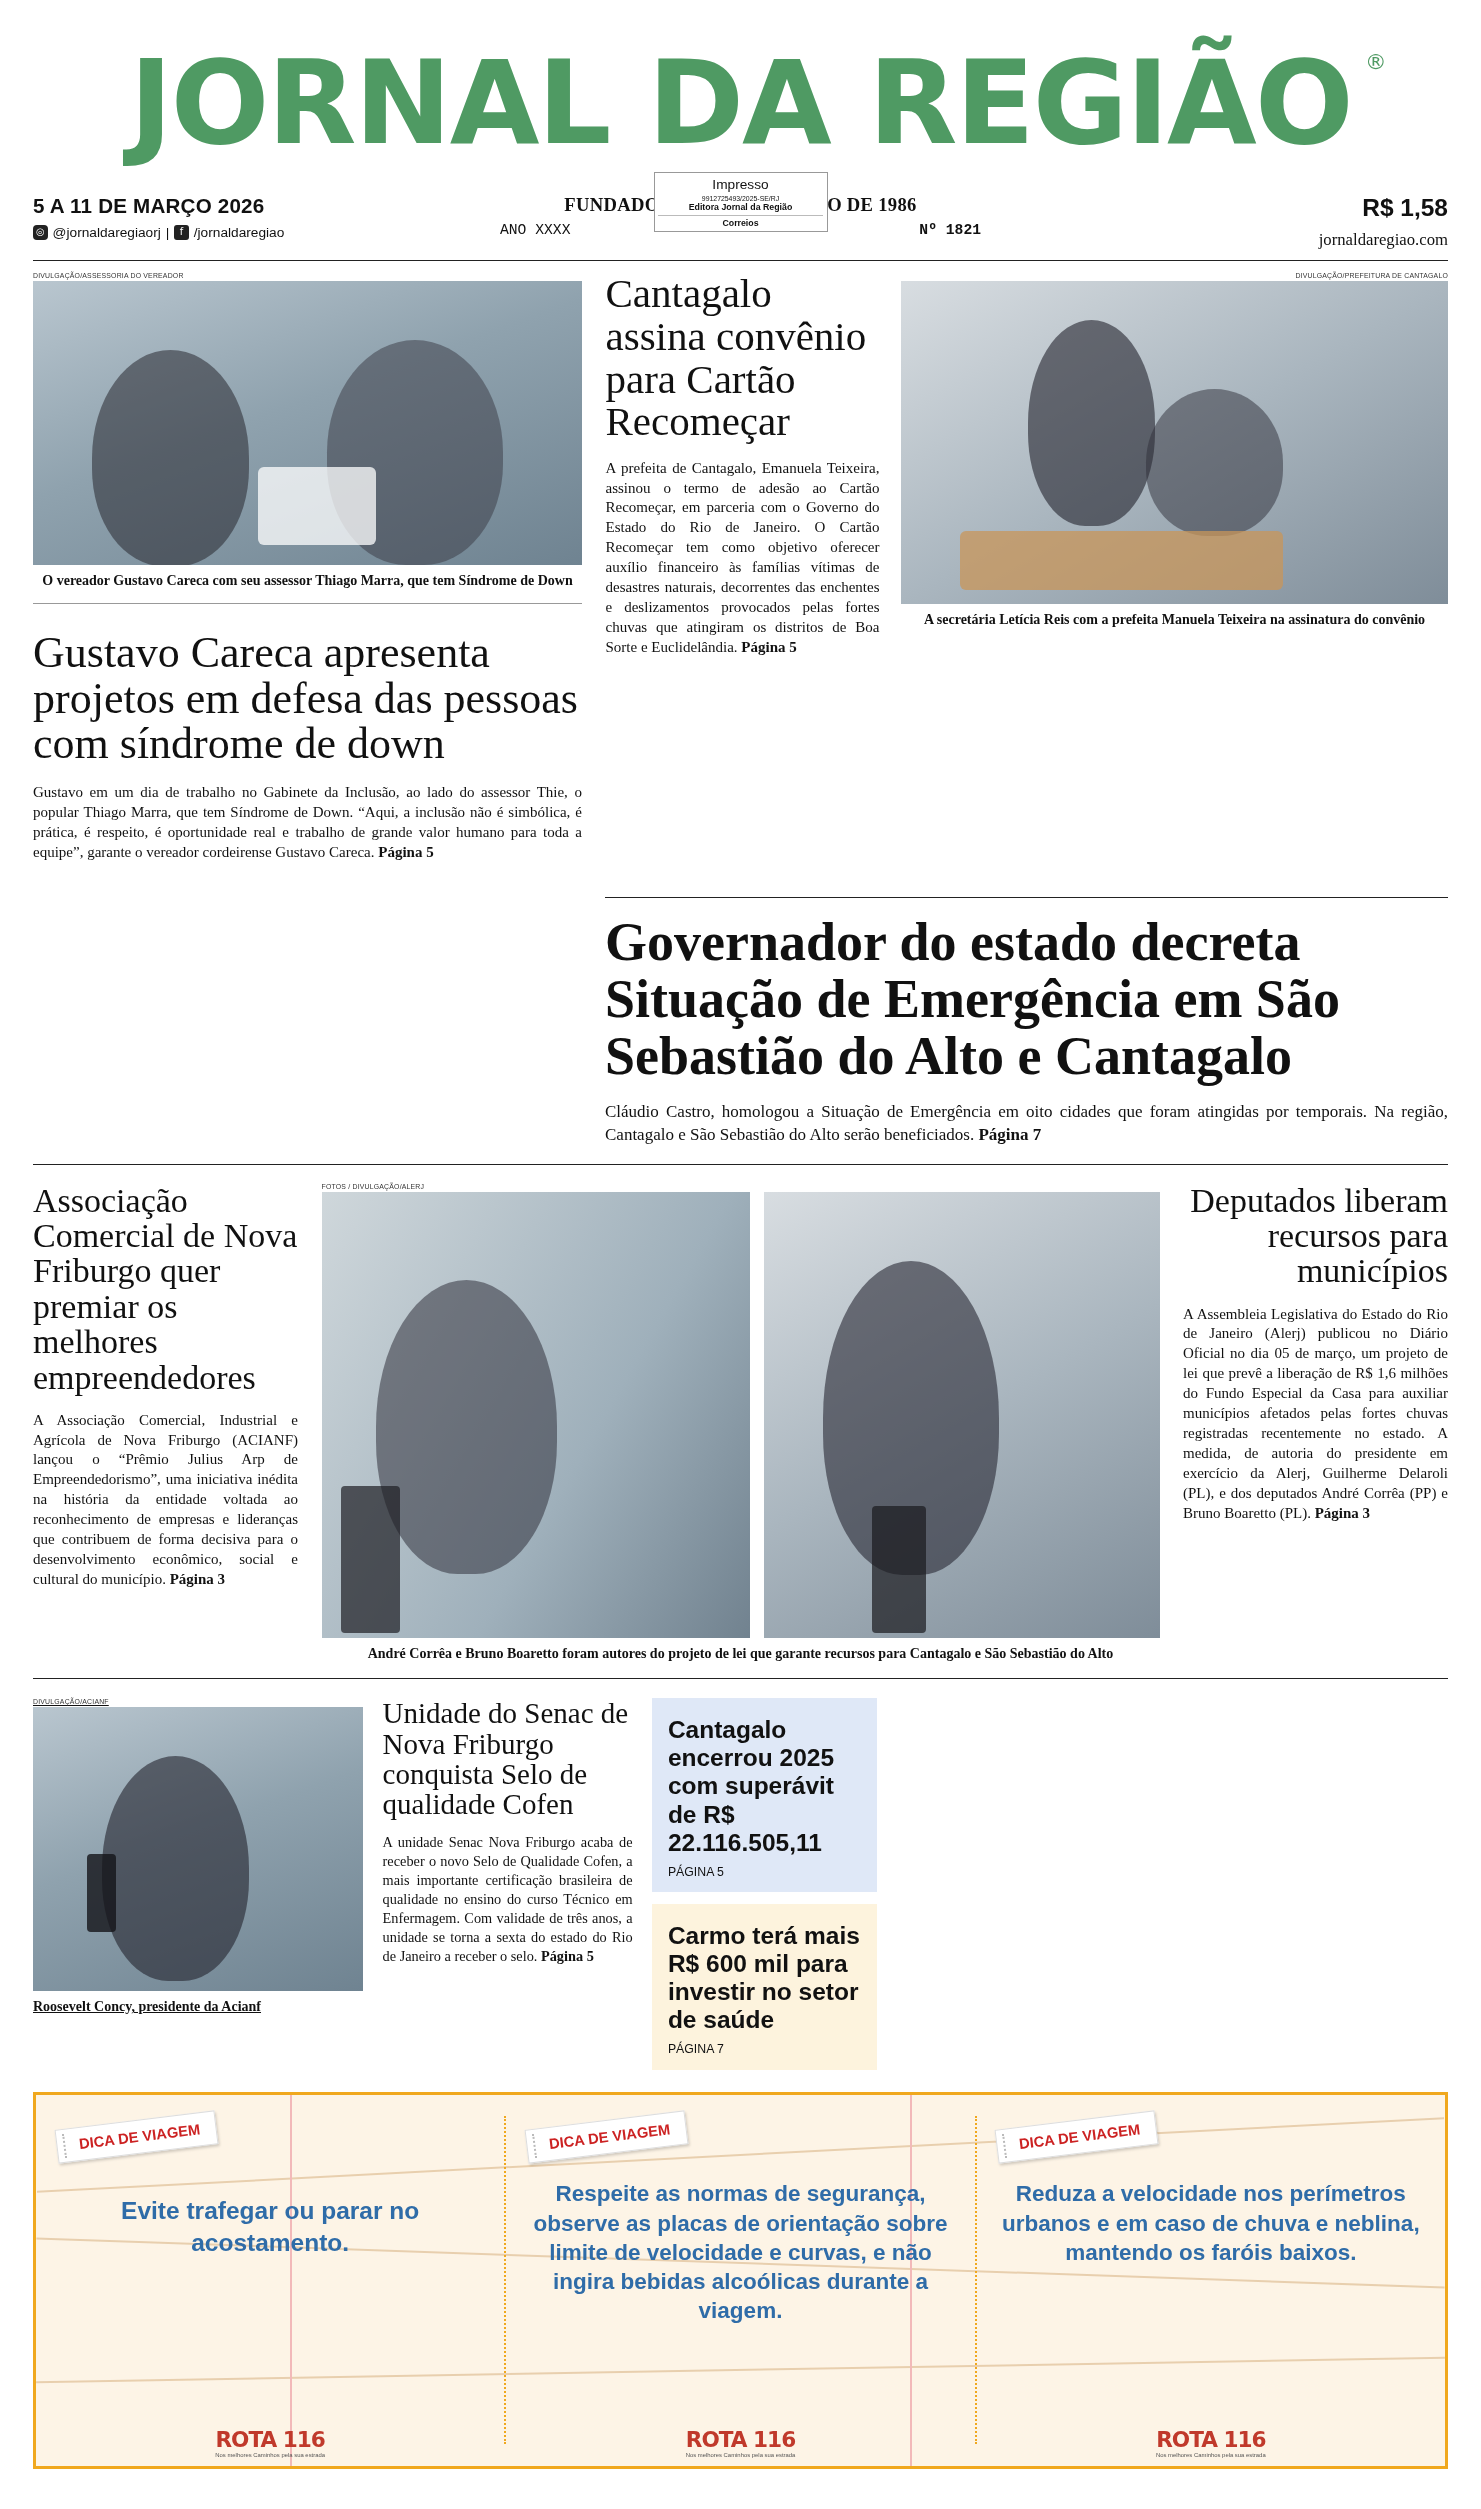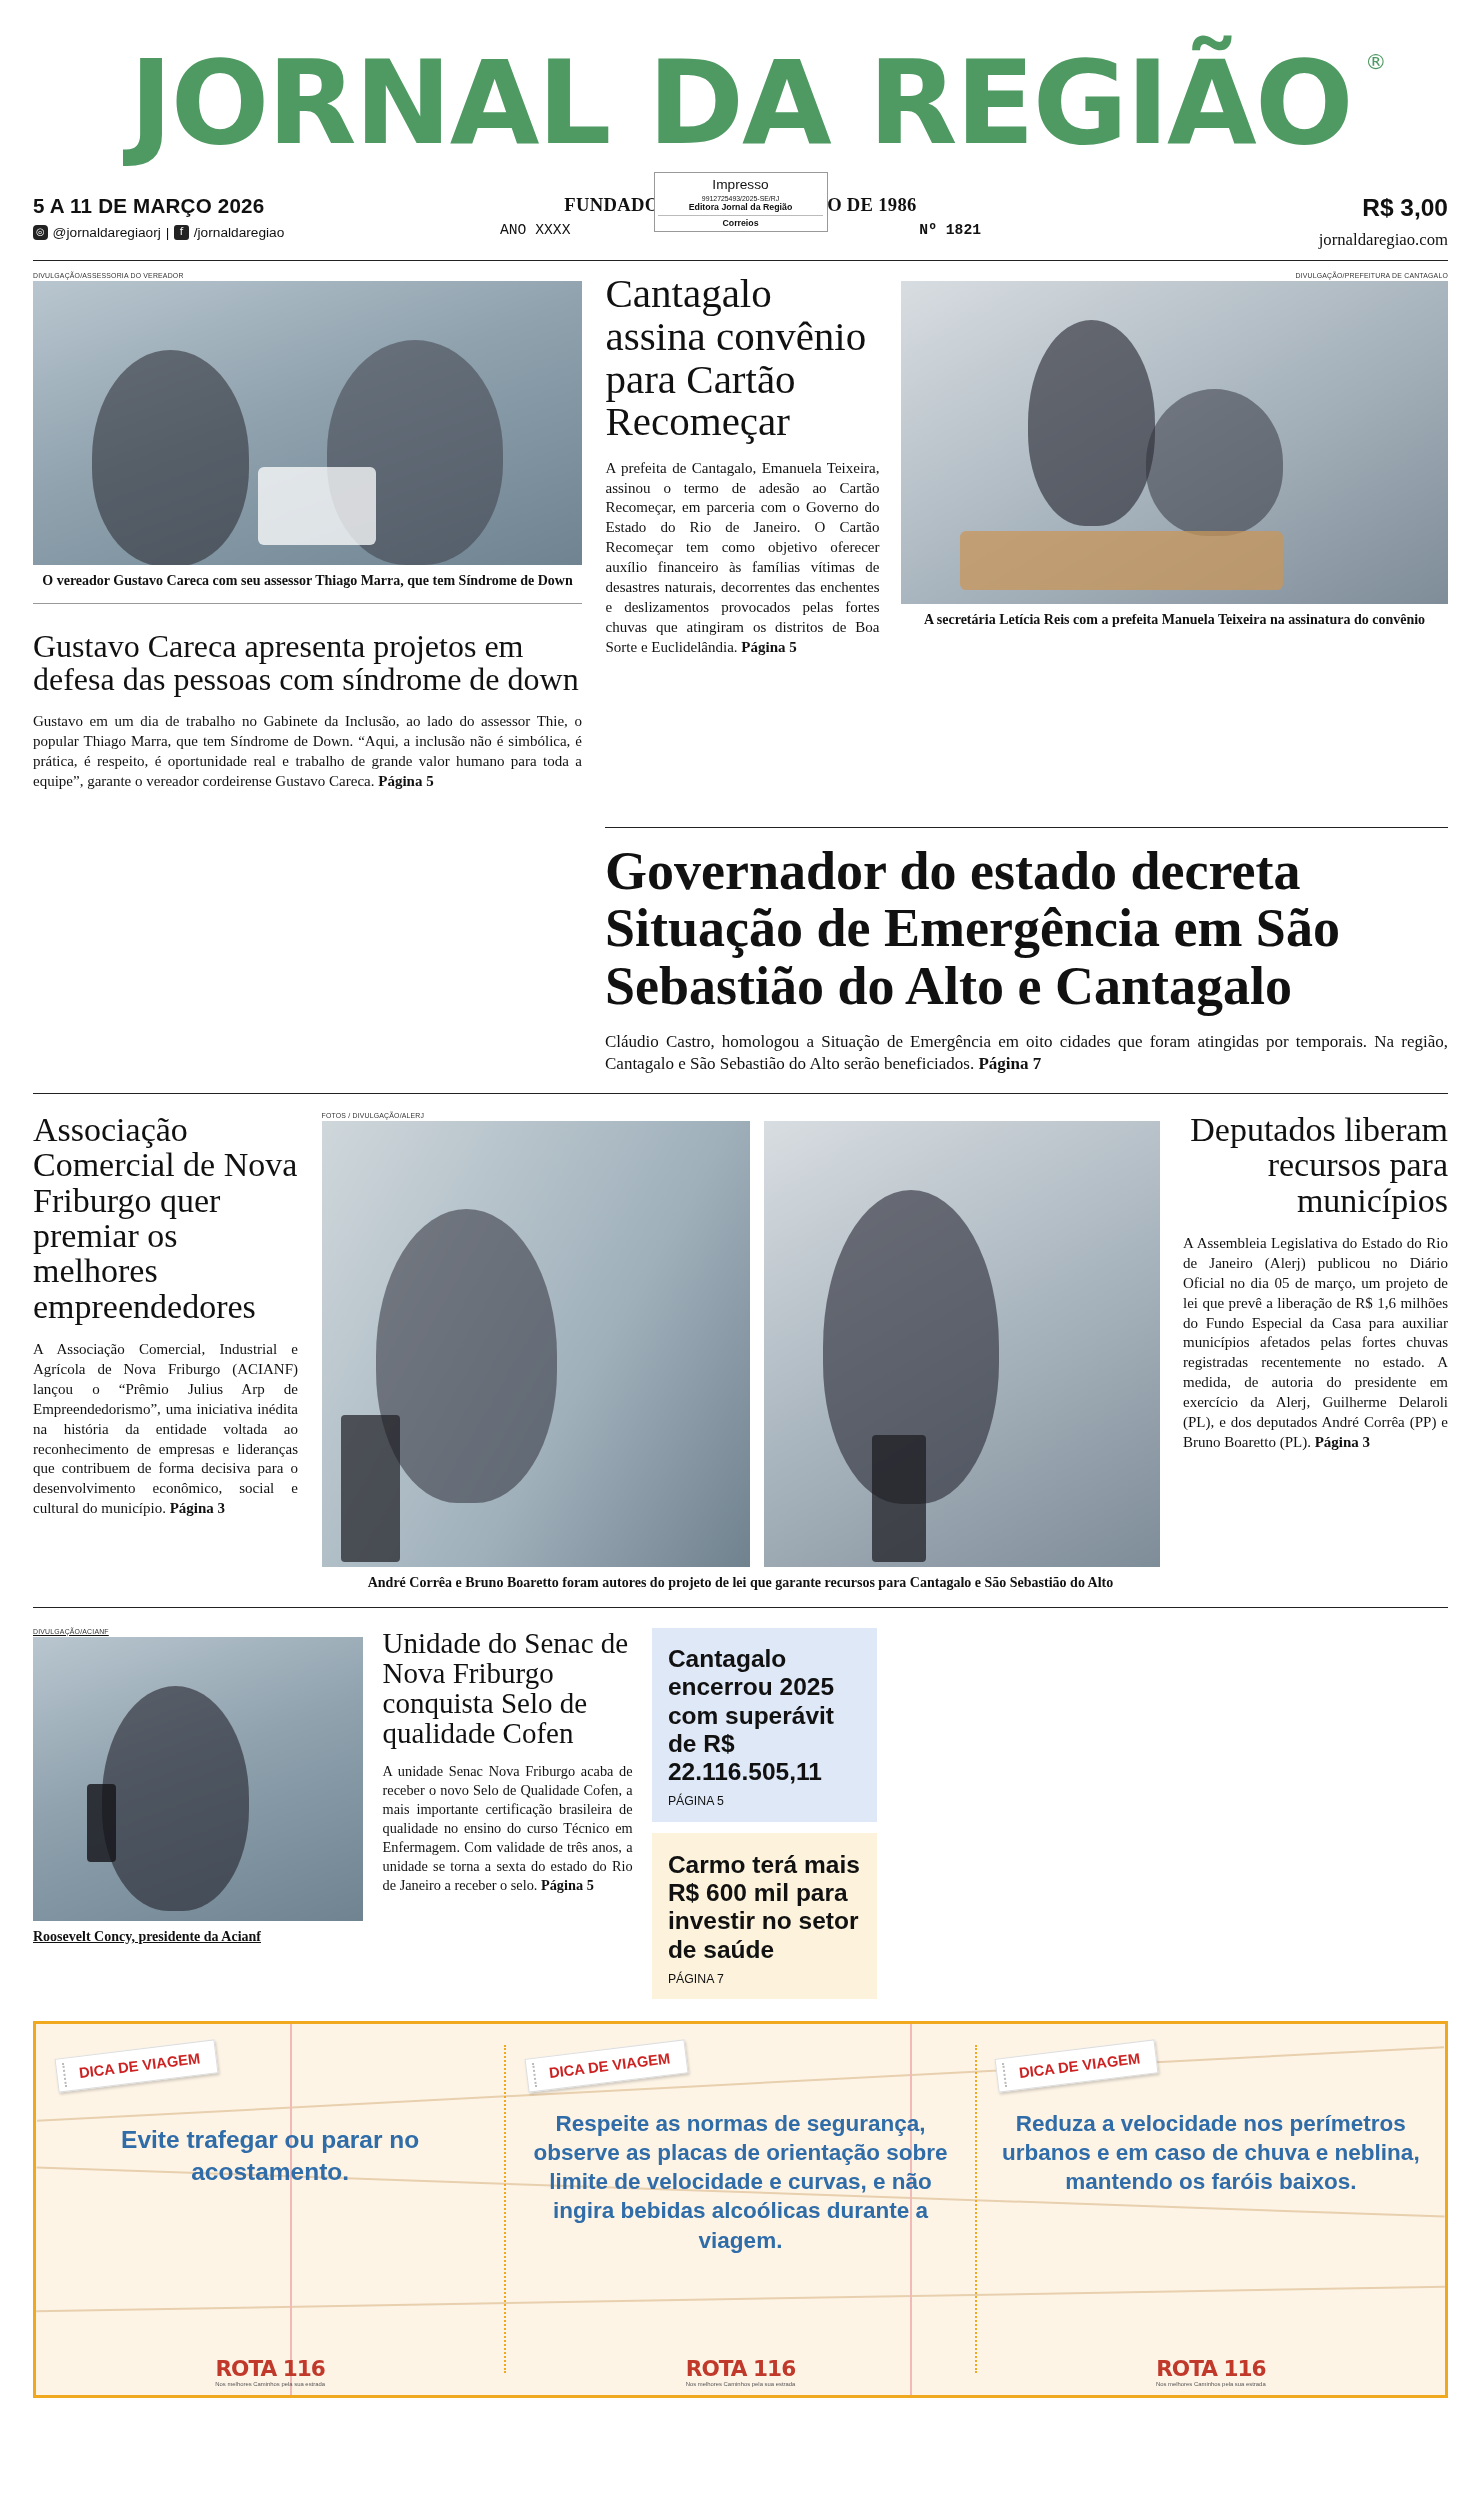--- a/index.html
+++ b/index.html
@@ -137,21 +137,21 @@
     font-size:15px;
     line-height:1.33;
     text-align:justify;
   }
   .pg { font-weight:bold; }
 
   
   .block1 { display:flex; gap:23.5px; margin-top:11.8px; }
   .b1-left { width:549px; }
   .b1-left .photo { width:100%; height:284px; }
-  .b1-left h2 { font-size:32px; margin-top:25.5px; }
+  .b1-left h2 { font-size:44px; margin-top:25.5px; }
   .b1-left .body { margin-top:15.7px; }
   .b1-right { flex:1; display:flex; gap:21.6px; }
   .b1-col-text { width:274px; }
   .b1-col-text h2 { font-size:41px; }
   .b1-col-text .body { margin-top:15.7px; }
   .b1-col-photo { flex:1; }
   .b1-col-photo .photo { width:100%; height:323px; }
 
   
   .gov { margin-top:19.6px; }
@@ -287,21 +287,21 @@
 
     <div class="infobar-center">
       <div class="infobar-founded">FUNDADO EM 3 DE OUTUBRO DE 1986</div>
       <div class="infobar-issueline">
         <span>ANO XXXX</span>
         <span class="num">Nº 1821</span>
       </div>
     </div>
 
     <div class="infobar-right">
-      <div class="infobar-price">R$ 3,00</div>
+      <div class="infobar-price">R$ 1,58</div>
       <div class="infobar-site">jornaldaregiao.com</div>
     </div>
 
     <div class="stamp">
       <div class="s1">Impresso</div>
       <div class="s2">9912725493/2025-SE/RJ</div>
       <div class="s3">Editora Jornal da Região</div>
       <div class="s4">Correios</div>
     </div>
   </div>

